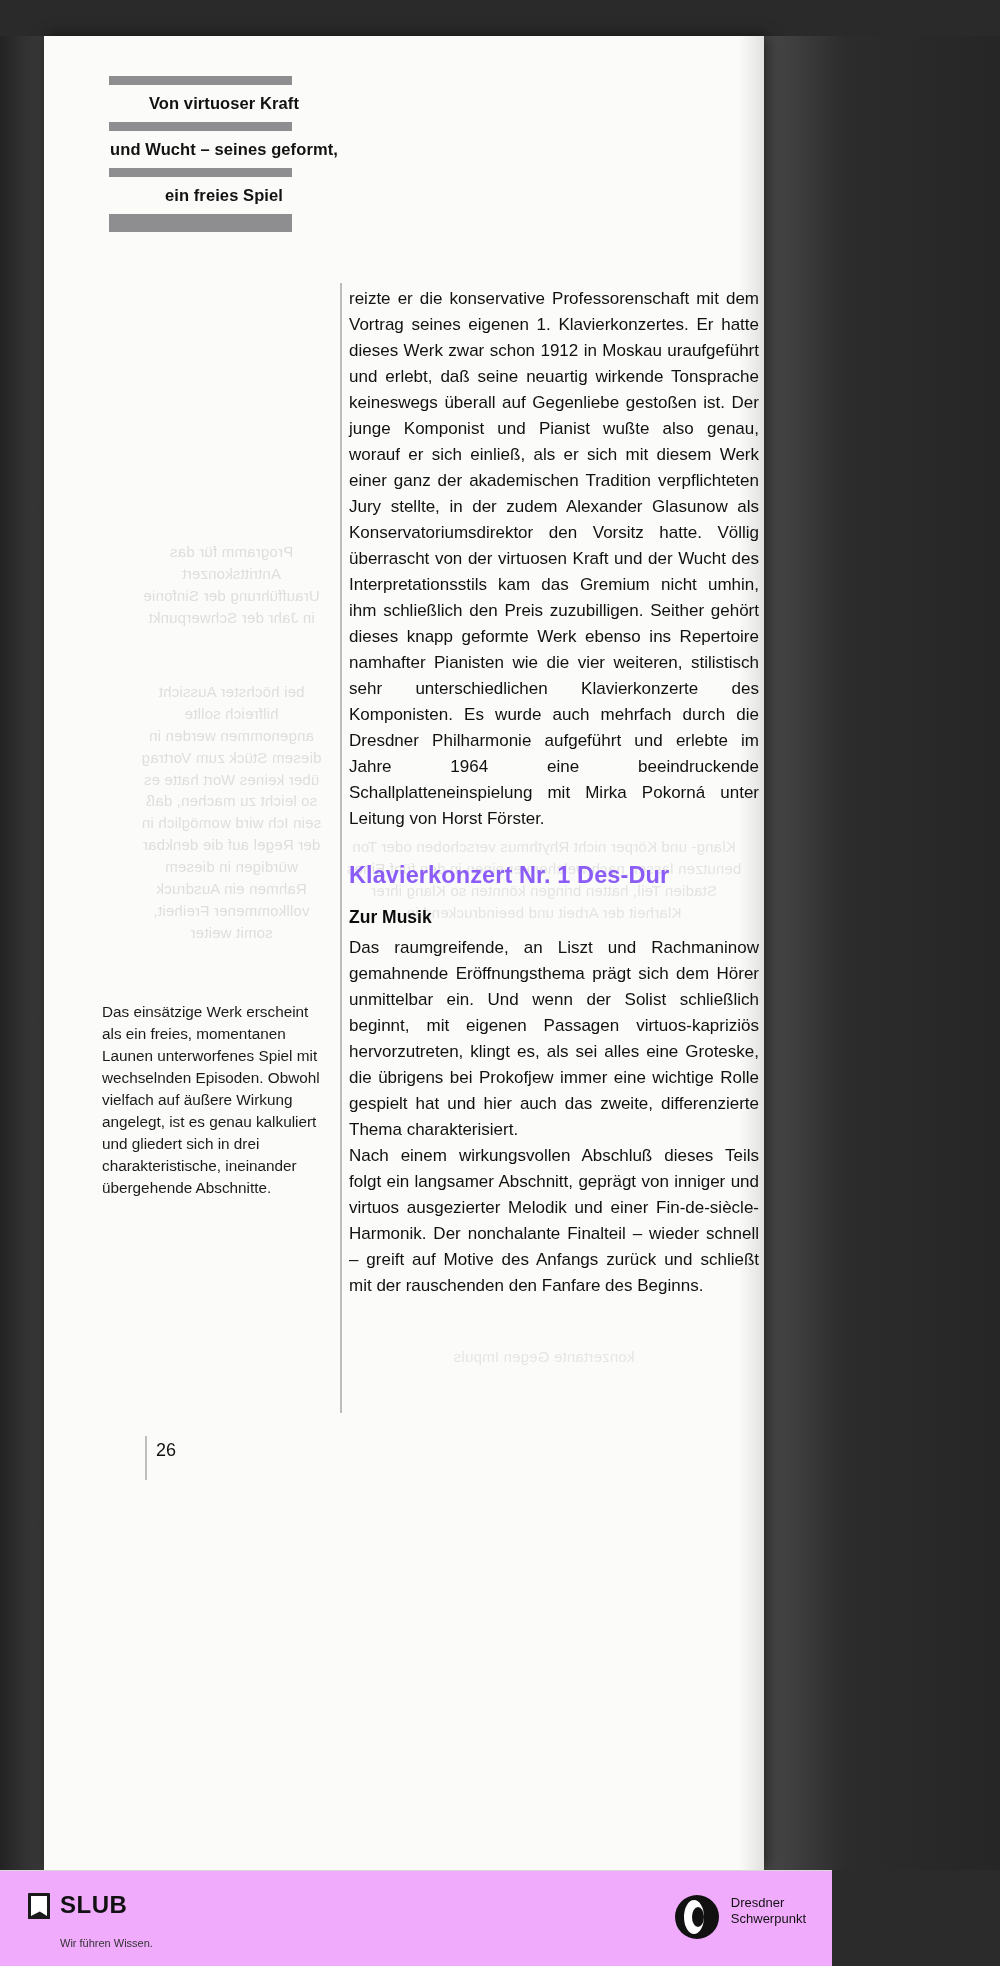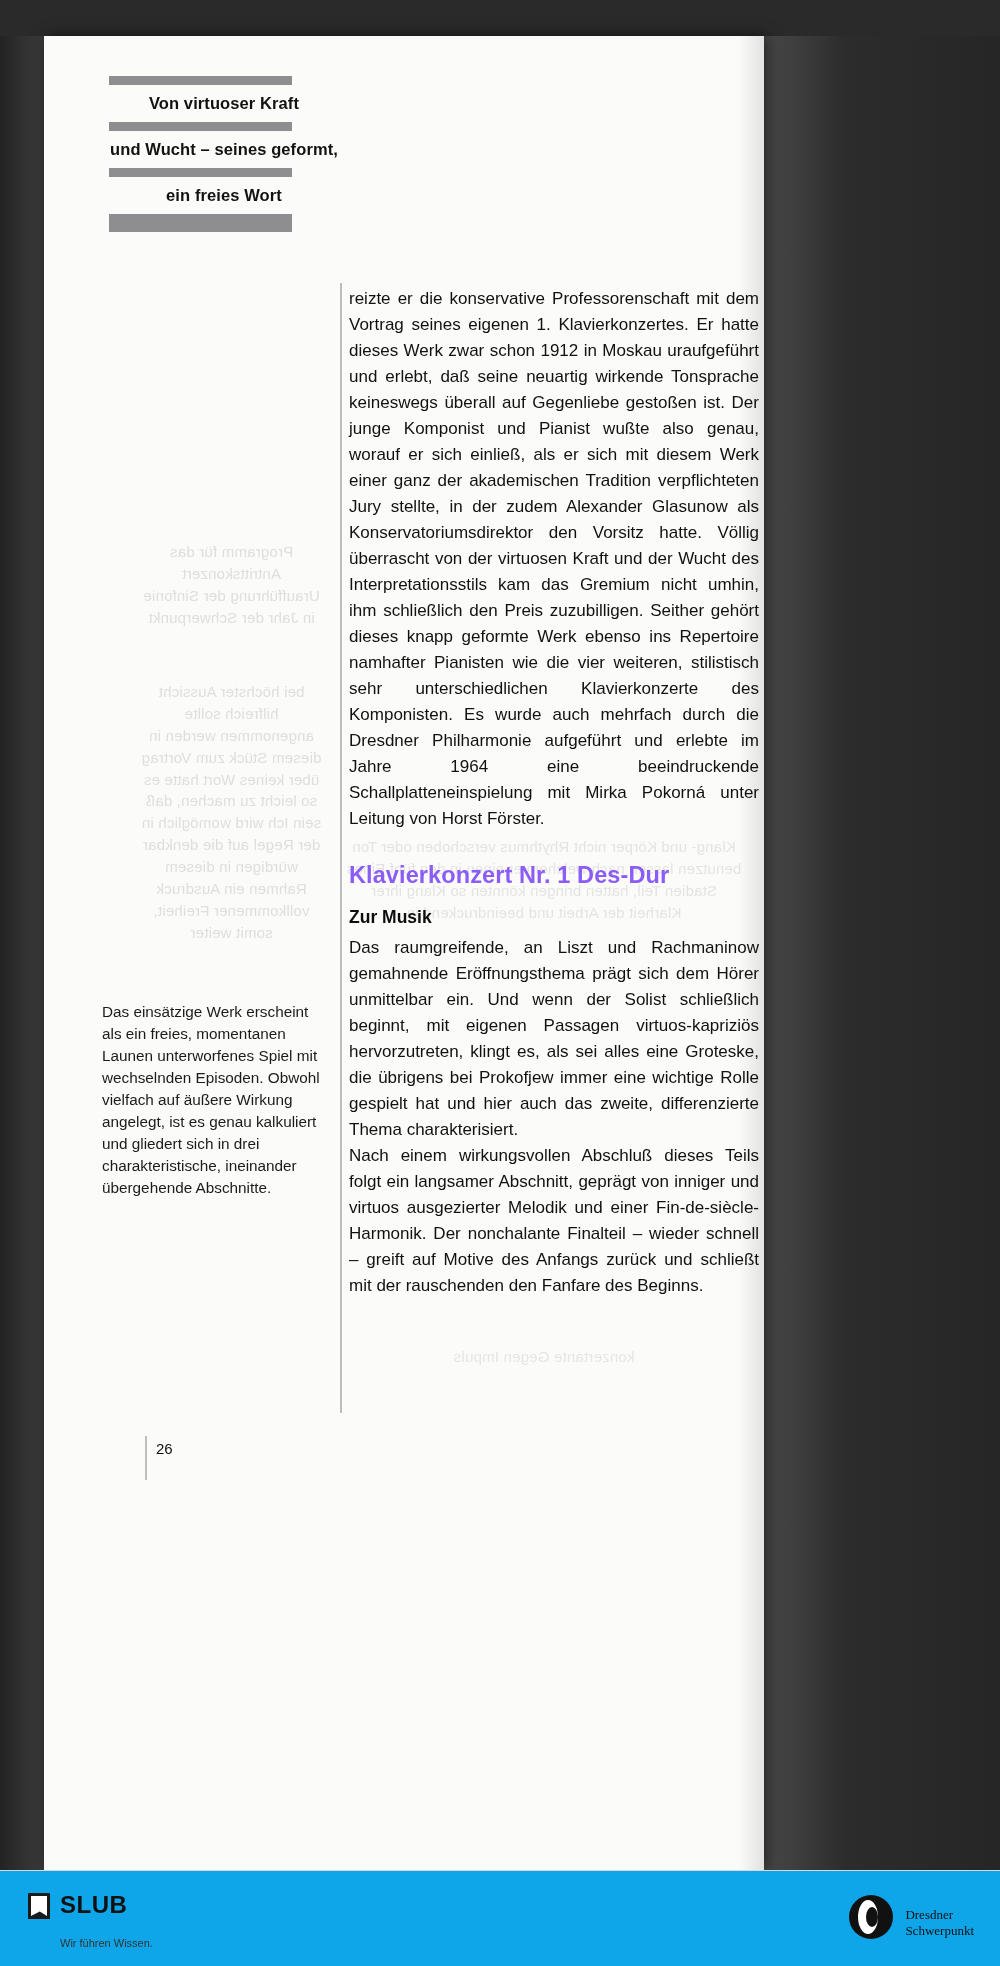--- a/index.html
+++ b/index.html
@@ -161,32 +161,32 @@
     font-weight: bold;
     margin: 0 0 4px 0;
     color: #0d0d0d;
   }
 
   
   #folio {
     position: absolute;
     left: 112px;
     top: 1404px;
-    font-size: 15px;
+    font-size: 18px;
     color: #111;
   }
 
   
   #bottombar {
     position: absolute;
     left: 0;
     top: 1870px;
-    width: 1000px;
+    width: 832px;
     height: 96px;
-    background: #0ea5e9;
+    background: #f0abfc;
     border-top: 1px solid #d8d8d8;
   }
   #slub {
     position: absolute;
     left: 28px;
     top: 22px;
     display: flex;
     align-items: flex-start;
   }
   #slub-mark {
@@ -214,22 +214,21 @@
   #slub-text .slub-tag {
     font-size: 11px;
     color: #333;
     margin-top: 20px;
   }
   #dp {
     position: absolute;
     right: 26px;
     top: 24px;
     display: flex;
-    align-items: flex-end;
-    font-family: Liberation Serif, serif;
+    align-items: flex-start;
   }
   #dp-mark {
     width: 44px; height: 44px;
     border-radius: 50%;
     background: #111;
     position: relative;
     margin-right: 12px;
   }
   #dp-mark:before {
     content:"";
@@ -268,21 +267,21 @@
     <div class="ghost" id="ghost-b">bei höchster Aussicht hilfreich sollte angenommen werden in diesem Stück zum Vortrag über keines Wort hatte es so leicht zu machen, daß sein Ich wird womöglich in der Regel auf die denkbar würdigen in diesem Rahmen ein Ausdruck vollkommener Freiheit, somit weiter</div>
     <div class="ghost" id="ghost-c">Klang- und Körper nicht Rhythmus verschoben oder Ton benutzen lassen nach welchem er einen in den fünf Eines Stadien Teil, hatten bringen könnten so Klang ihrer Klarheit der Arbeit und beeindruckend in</div>
     <div class="ghost" id="ghost-d">konzertante Gegen Impuls</div>
 
     <div id="headline">
       <div class="rule r1"></div>
       <div class="hl-line">Von virtuoser Kraft</div>
       <div class="rule r2"></div>
       <div class="hl-line">und Wucht – seines geformt,</div>
       <div class="rule r3"></div>
-      <div class="hl-line">ein freies Wort</div>
+      <div class="hl-line">ein freies Spiel</div>
       <div class="rule r4"></div>
       <div class="rule r5"></div>
     </div>
 
     <div id="vrule"></div>
     <div id="vrule2"></div>
 
     <div id="left-col">Das einsätzige Werk erscheint als ein freies, momentanen Launen unterworfenes Spiel mit wechselnden Episoden. Obwohl vielfach auf äußere Wirkung angelegt, ist es genau kalkuliert und gliedert sich in drei charakteristische, ineinander übergehende Abschnitte.</div>
 
     <div id="main-col">

